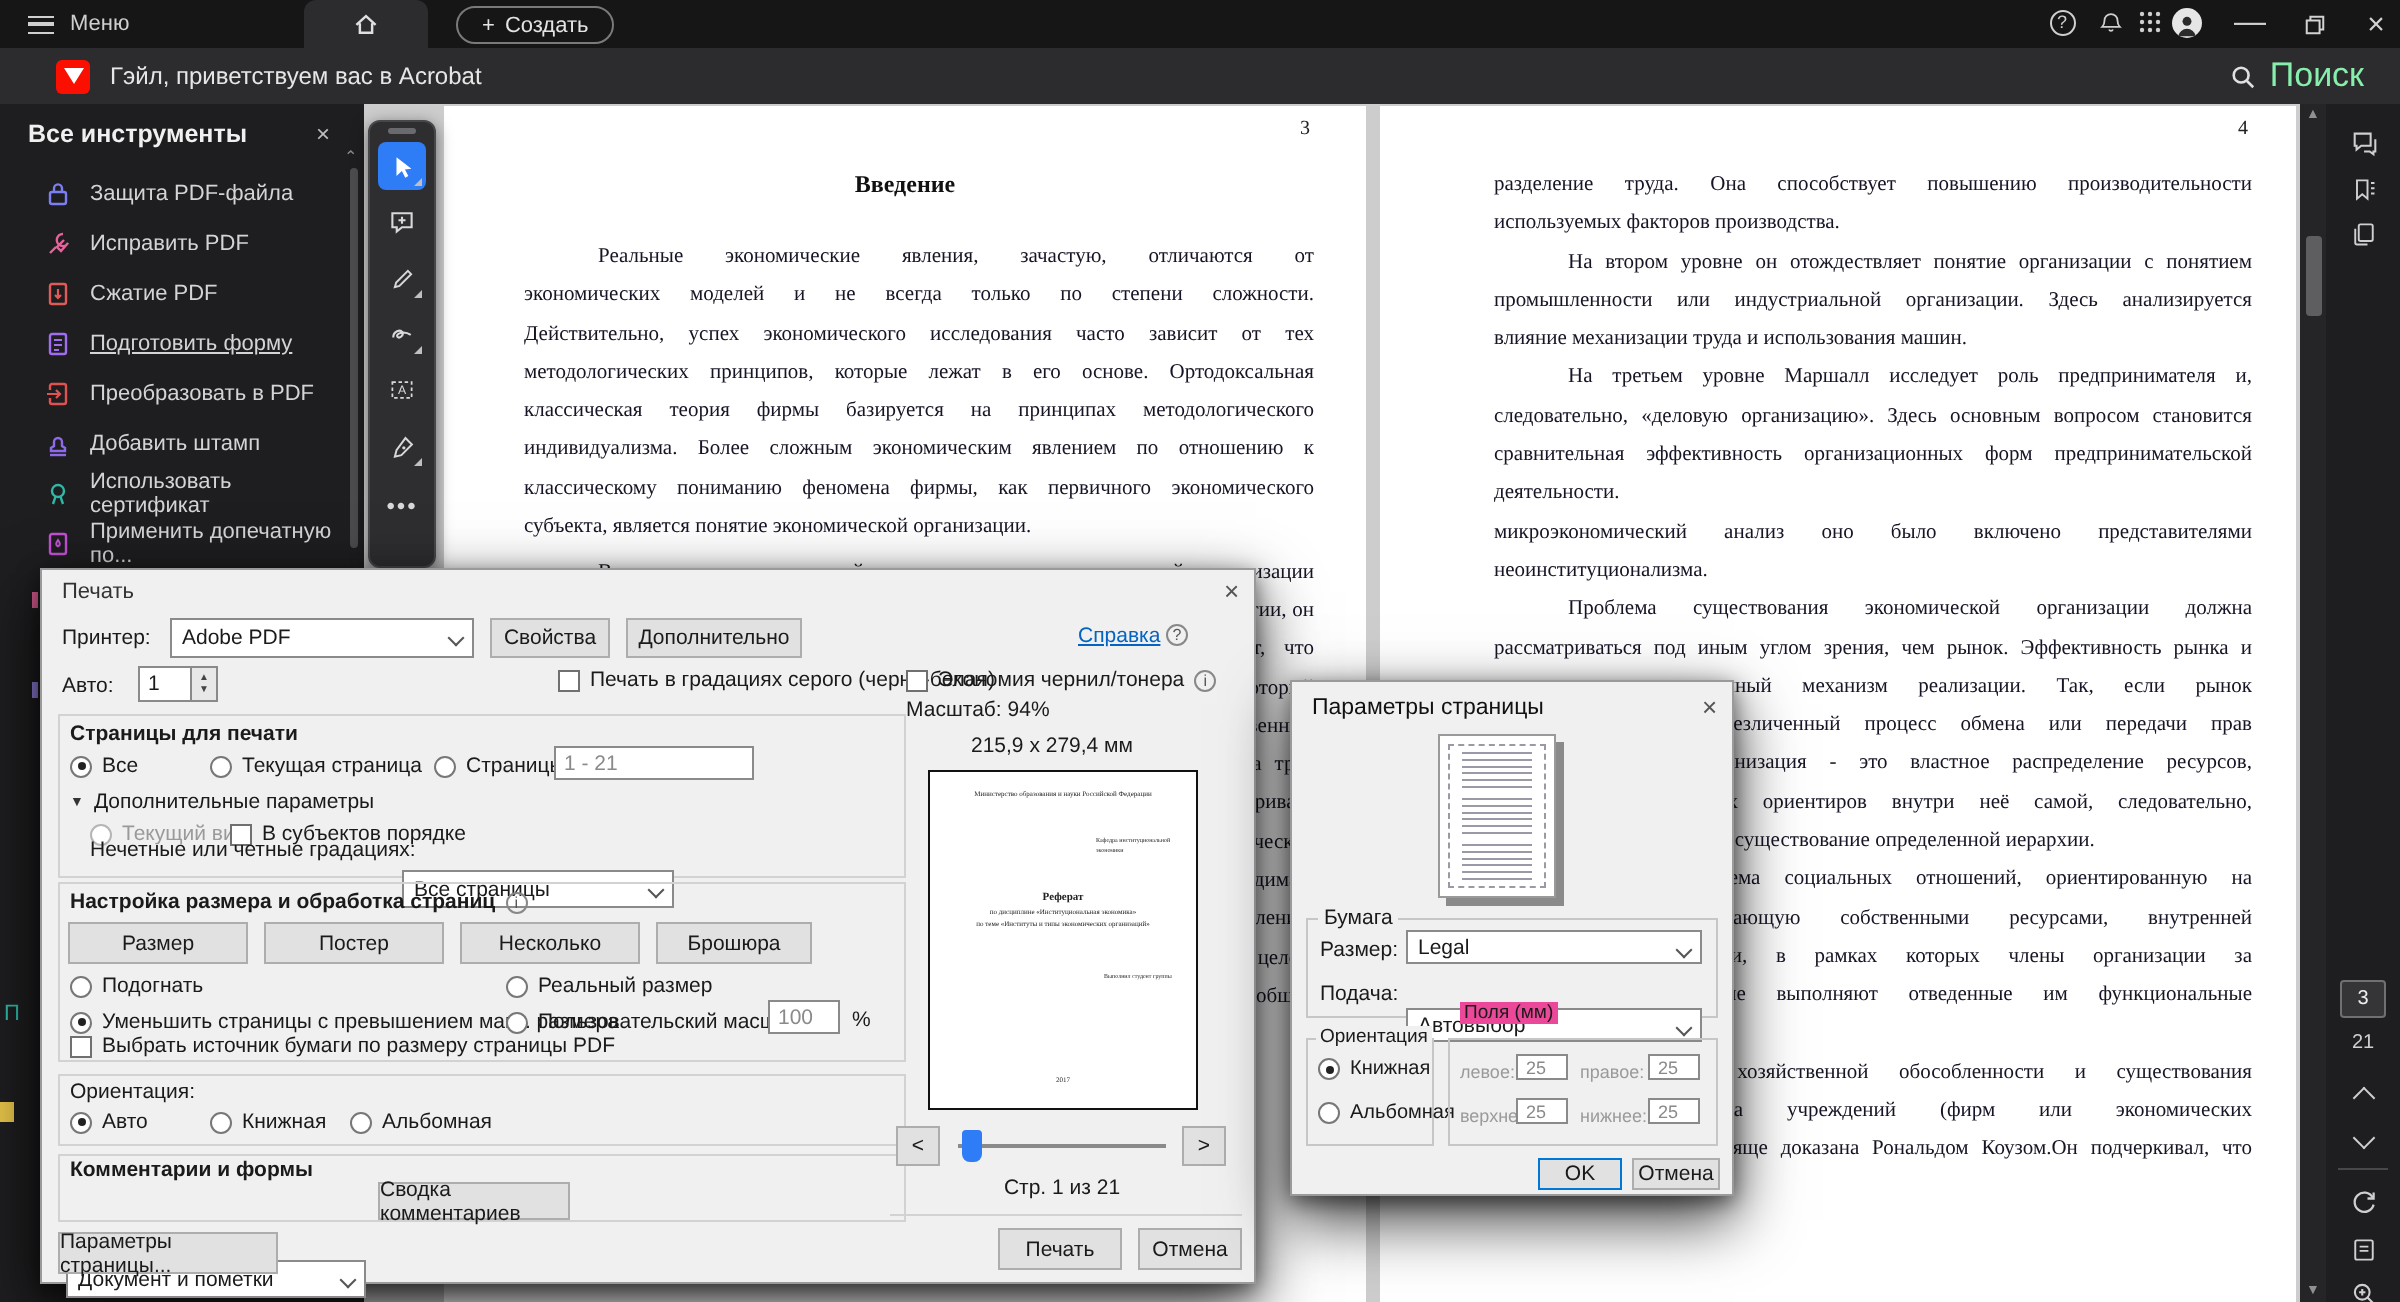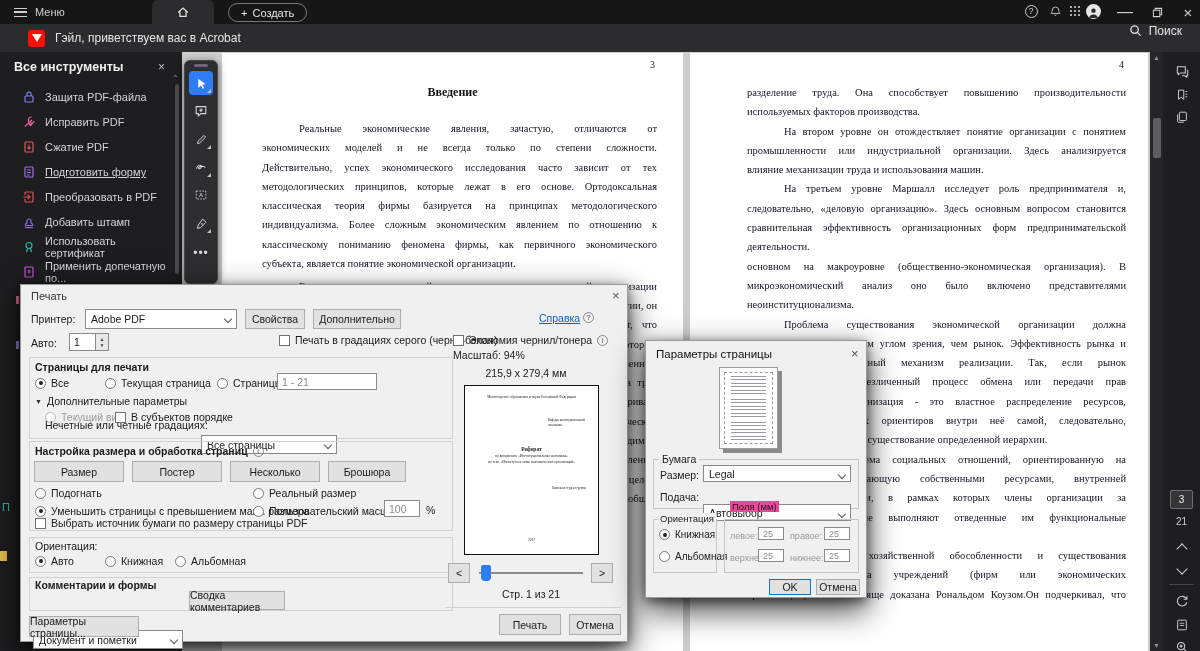--- a/index.html
+++ b/index.html
@@ -15,21 +15,21 @@
   .tb-label{font-size:11px;color:#cfcfcf;}
   .hometab{position:absolute;left:152px;top:0;width:62px;height:24px;background:#2c2c2e;border-radius:6px 6px 0 0;display:flex;align-items:center;justify-content:center;}
   .createbtn{position:absolute;left:228px;top:3px;height:19px;padding:0 12px;border:1px solid #7a7a7c;border-radius:10px;display:flex;align-items:center;gap:5px;font-size:11px;color:#e4e4e4;}
   .winctl{position:absolute;top:0;height:24px;display:flex;align-items:center;justify-content:center;color:#d2d2d2;}
   .iconbtn{width:22px;height:22px;display:flex;align-items:center;justify-content:center;}
   .helpcirc{width:13px;height:13px;border:1.2px solid #cfcfcf;border-radius:50%;font-size:9px;display:flex;align-items:center;justify-content:center;color:#cfcfcf;}
   .avatar{width:15px;height:15px;background:#e6e6e6;border-radius:50%;display:flex;align-items:end;justify-content:center;overflow:hidden;}
   .logo{width:17px;height:17px;background:#fa0f00;border-radius:3px;margin:0 10px 0 28px;display:flex;align-items:center;justify-content:center;}
   .logo i{display:block;width:0;height:0;border-left:5px solid transparent;border-right:5px solid transparent;border-bottom:8px solid #fff;transform:rotate(180deg);}
   .welcometxt{font-size:12px;color:#e6e6e6;}
-  .searchbox{position:absolute;right:18px;top:0;height:28px;display:flex;align-items:flex-start;gap:7px;font-size:12px;color:#e5e5e5;}
+  .searchbox{position:absolute;right:18px;top:0;height:28px;display:flex;align-items:center;gap:7px;font-size:17px;color:#86efac;}
   
   .sidebar{left:0;top:52px;width:182px;height:599px;background:#1e1e20;}
   .sb-title{position:absolute;left:14px;top:8px;font-size:12.5px;font-weight:bold;color:#f0f0f0;}
   .sb-close{position:absolute;left:158px;top:8px;font-size:12px;color:#bdbdbd;}
   .sb-item{position:absolute;left:0;width:176px;height:22px;display:flex;align-items:center;gap:9px;padding-left:22px;font-size:11px;color:#d4d4d6;}
   .sb-item svg{flex:none;}
   .sb-scroll{position:absolute;left:175px;top:32px;width:4px;height:190px;background:#4c4c4e;border-radius:2px;}
   .sb-chev{position:absolute;left:172px;top:22px;width:7px;height:7px;color:#8a8a8c;font-size:8px;}
   
   .docarea{left:182px;top:52px;width:968px;height:599px;background:#cdcdcd;overflow:hidden;}
@@ -258,21 +258,20 @@
       <div class="al" style="left:57px;right:22px;top:30px;">
         <div class="dline jl">разделение труда. Она способствует повышению производительности</div>
         <div class="dline lft">используемых факторов производства.</div>
         <div class="dline jl ind">На втором уровне он отождествляет понятие организации с понятием</div>
         <div class="dline jl">промышленности или индустриальной организации. Здесь анализируется</div>
         <div class="dline lft">влияние механизации труда и использования машин.</div>
         <div class="dline jl ind">На третьем уровне Маршалл исследует роль предпринимателя и,</div>
         <div class="dline jl">следовательно, «деловую организацию». Здесь основным вопросом становится</div>
         <div class="dline jl">сравнительная эффективность организационных форм предпринимательской</div>
         <div class="dline lft">деятельности.</div>
-        <div class="dline jl">основном на макроуровне (общественно-экономическая организация). В</div>
         <div class="dline jl">микроэкономический анализ оно было включено представителями</div>
         <div class="dline lft">неоинституционализма.</div>
         <div class="dline jl ind">Проблема существования экономической организации должна</div>
         <div class="dline jl">рассматриваться под иным углом зрения, чем рынок. Эффективность рынка и</div>
         <div class="dline jl">организации - различный механизм реализации. Так, если рынок</div>
         <div class="dline jl">представляет собой обезличенный процесс обмена или передачи прав</div>
         <div class="dline jl">собственности, то организация - это властное распределение ресурсов,</div>
         <div class="dline jl">целевых и ценностных ориентиров внутри неё самой, следовательно,</div>
         <div class="dline lft">организация предполагает существование определенной иерархии.</div>
         <div class="dline jl ind">Она есть система социальных отношений, ориентированную на</div>

